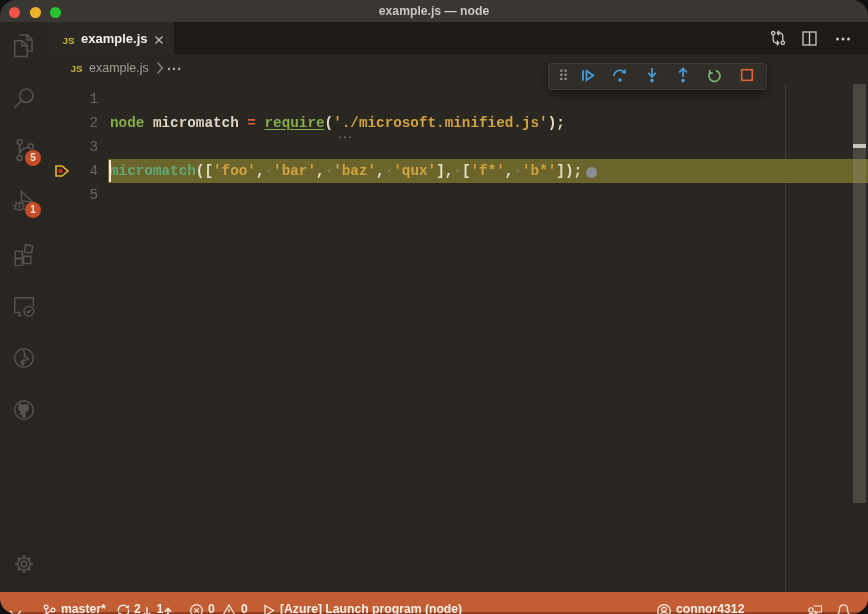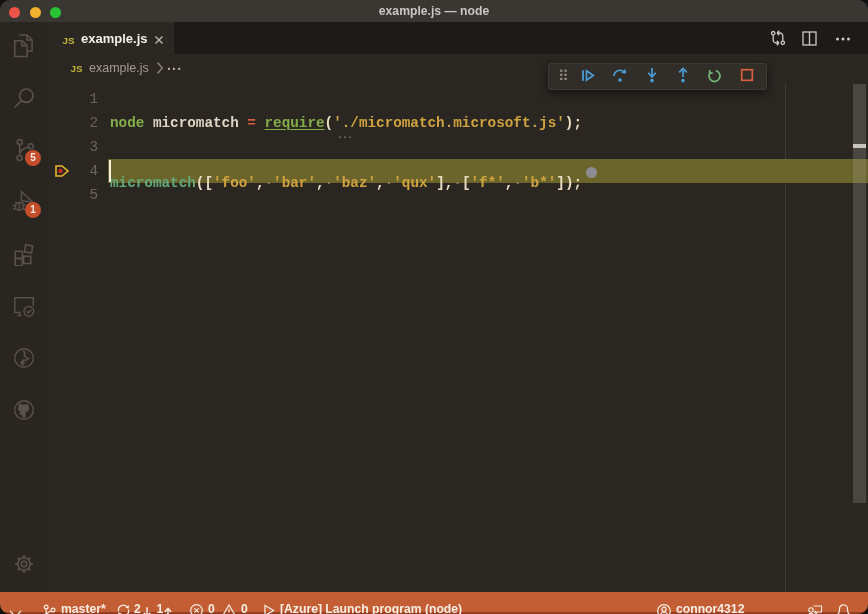--- a/index.html
+++ b/index.html
@@ -1,19 +1,19 @@
 <!DOCTYPE html>
 <html><head>
 <meta charset="utf-8">
 <style>
   * { margin:0; padding:0; box-sizing:border-box; }
   html,body { width:868px; height:614px; background:#111113; overflow:hidden; }
   body { font-family:"Liberation Sans", sans-serif; }
   #win { position:absolute; left:0; top:0; width:868px; height:614px;
-         border-radius:10px; overflow:hidden; background:#2a2622; }
+         border-radius:16px; overflow:hidden; background:#2a2622; }
   
   #titlebar { position:absolute; left:0; top:0; width:868px; height:22px;
               background:#3a3632; }
   .tl { position:absolute; top:6.5px; width:11px; height:11px; border-radius:50%; }
   #title-text { position:absolute; left:0; right:0; top:0; height:22px;
                 line-height:23px; text-align:center; color:#c9c7c5;
                 font-size:12.2px; font-weight:bold; }
   
   #activitybar { position:absolute; left:0; top:22px; width:48px; height:570px;
                  background:#292521; }
@@ -204,22 +204,22 @@
 
   <div id="editor">
     <div style="position:absolute;left:737px;top:0;width:1px;height:509px;background:#3e3a34;"></div>
     <div id="dbgline"></div>
     <div id="code">
       <div class="ln" style="top:0">1</div>
       <div class="ln" style="top:24px">2</div>
       <div class="ln" style="top:48px">3</div>
       <div class="ln" style="top:72px">4</div>
       <div class="ln" style="top:96px">5</div>
-      <div class="cl" style="top:24px"><span class="kw">node</span> <b style="color:#ded6c2">micromatch</b> <span class="op">=</span> <span class="kw" style="text-decoration:underline;text-underline-offset:2px;text-decoration-thickness:1px;">require</span>(<span class="str">'./micromatch.microsoft.js'</span>);</div>
-      <div class="cl" style="top:84px"><span class="fn">micromatch</span>([<span class="str">'foo'</span>,<span class="ws">·</span><span class="str">'bar'</span>,<span class="ws">·</span><span class="str">'baz'</span>,<span class="ws">·</span><span class="str">'qux'</span>],<span class="ws">·</span>[<span class="str">'f*'</span>,<span class="ws">·</span><span class="str">'b*'</span>]);</div>
+      <div class="cl" style="top:24px"><span class="kw">node</span> <b style="color:#ded6c2">micromatch</b> <span class="op">=</span> <span class="kw" style="text-decoration:underline;text-underline-offset:2px;text-decoration-thickness:1px;">require</span>(<span class="str">'./microsoft.minified.js'</span>);</div>
+      <div class="cl" style="top:72px"><span class="fn">micromatch</span>([<span class="str">'foo'</span>,<span class="ws">·</span><span class="str">'bar'</span>,<span class="ws">·</span><span class="str">'baz'</span>,<span class="ws">·</span><span class="str">'qux'</span>],<span class="ws">·</span>[<span class="str">'f*'</span>,<span class="ws">·</span><span class="str">'b*'</span>]);</div>
     </div>
 
     <div style="position:absolute;left:290px;top:43px;color:#938c82;font-size:13px;letter-spacing:1.5px;">...</div>
     <div id="cursor"></div>
     <div id="stepdot"></div>
 
     <svg width="16" height="16" style="position:absolute;left:6px;top:80px" viewBox="0 0 16 16">
       <path d="M2 3 h6 l6 5 -6 5 H2 Z" fill="none" stroke="#e8b52c" stroke-width="1.6"></path>
       <circle cx="6.5" cy="8" r="2.2" fill="#c72e1e"></circle>
     </svg>

